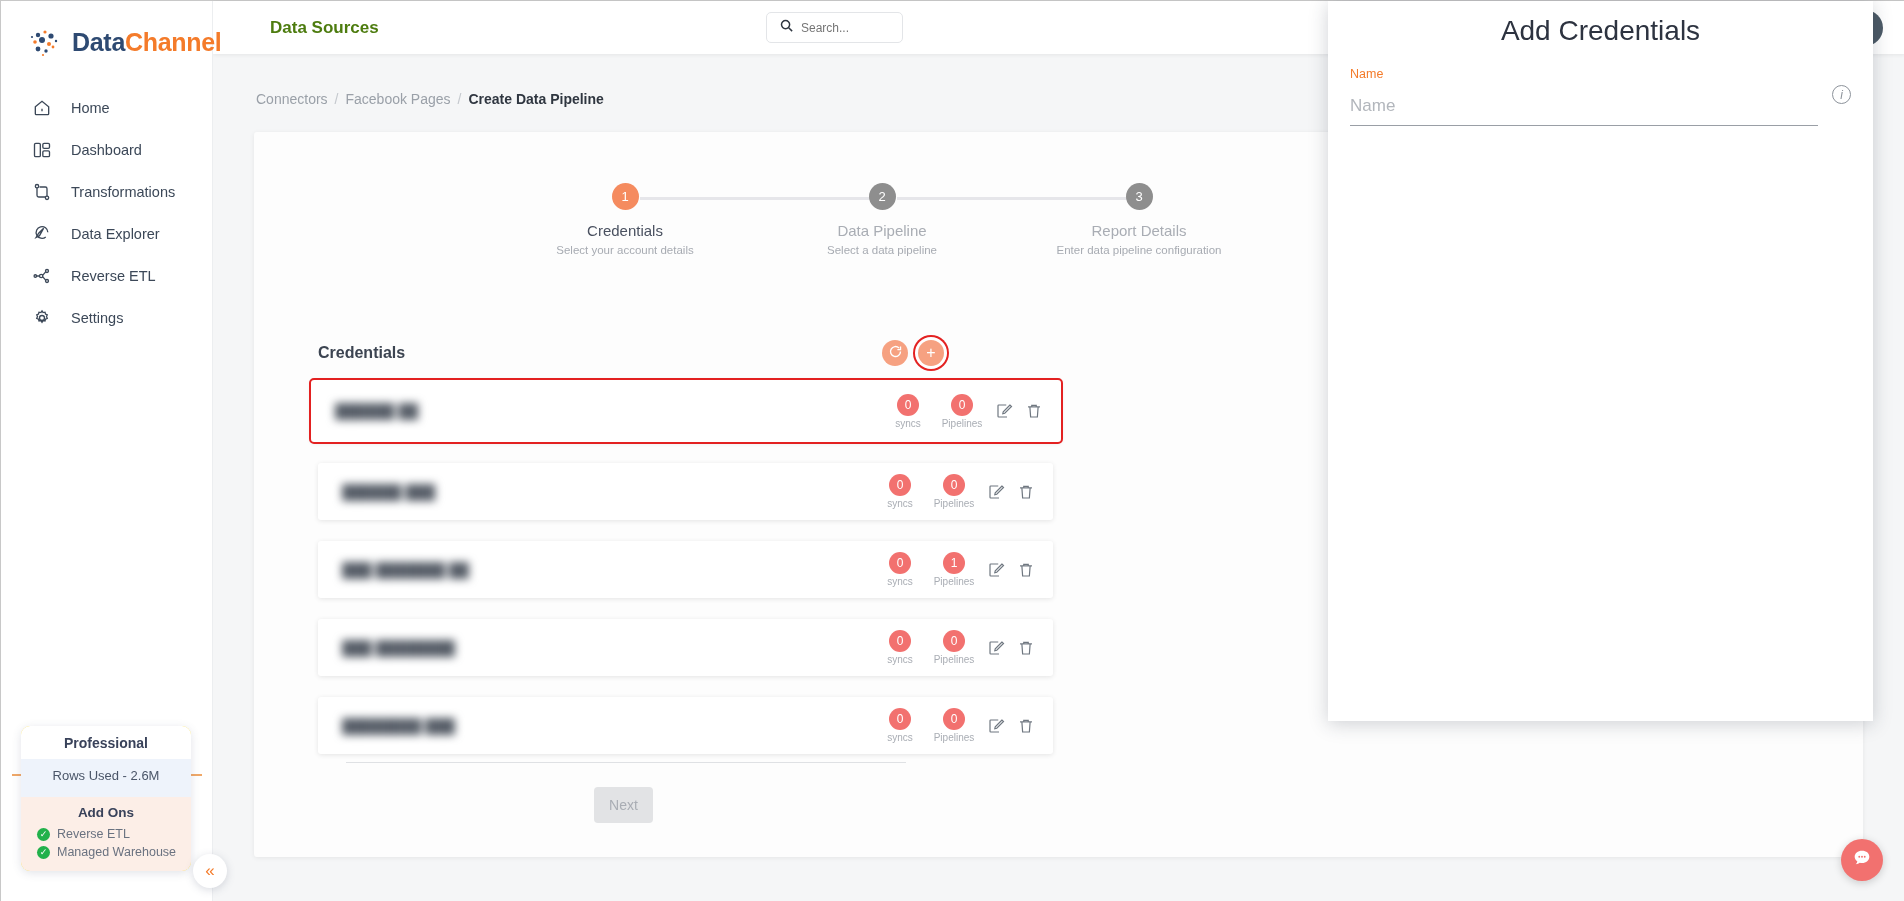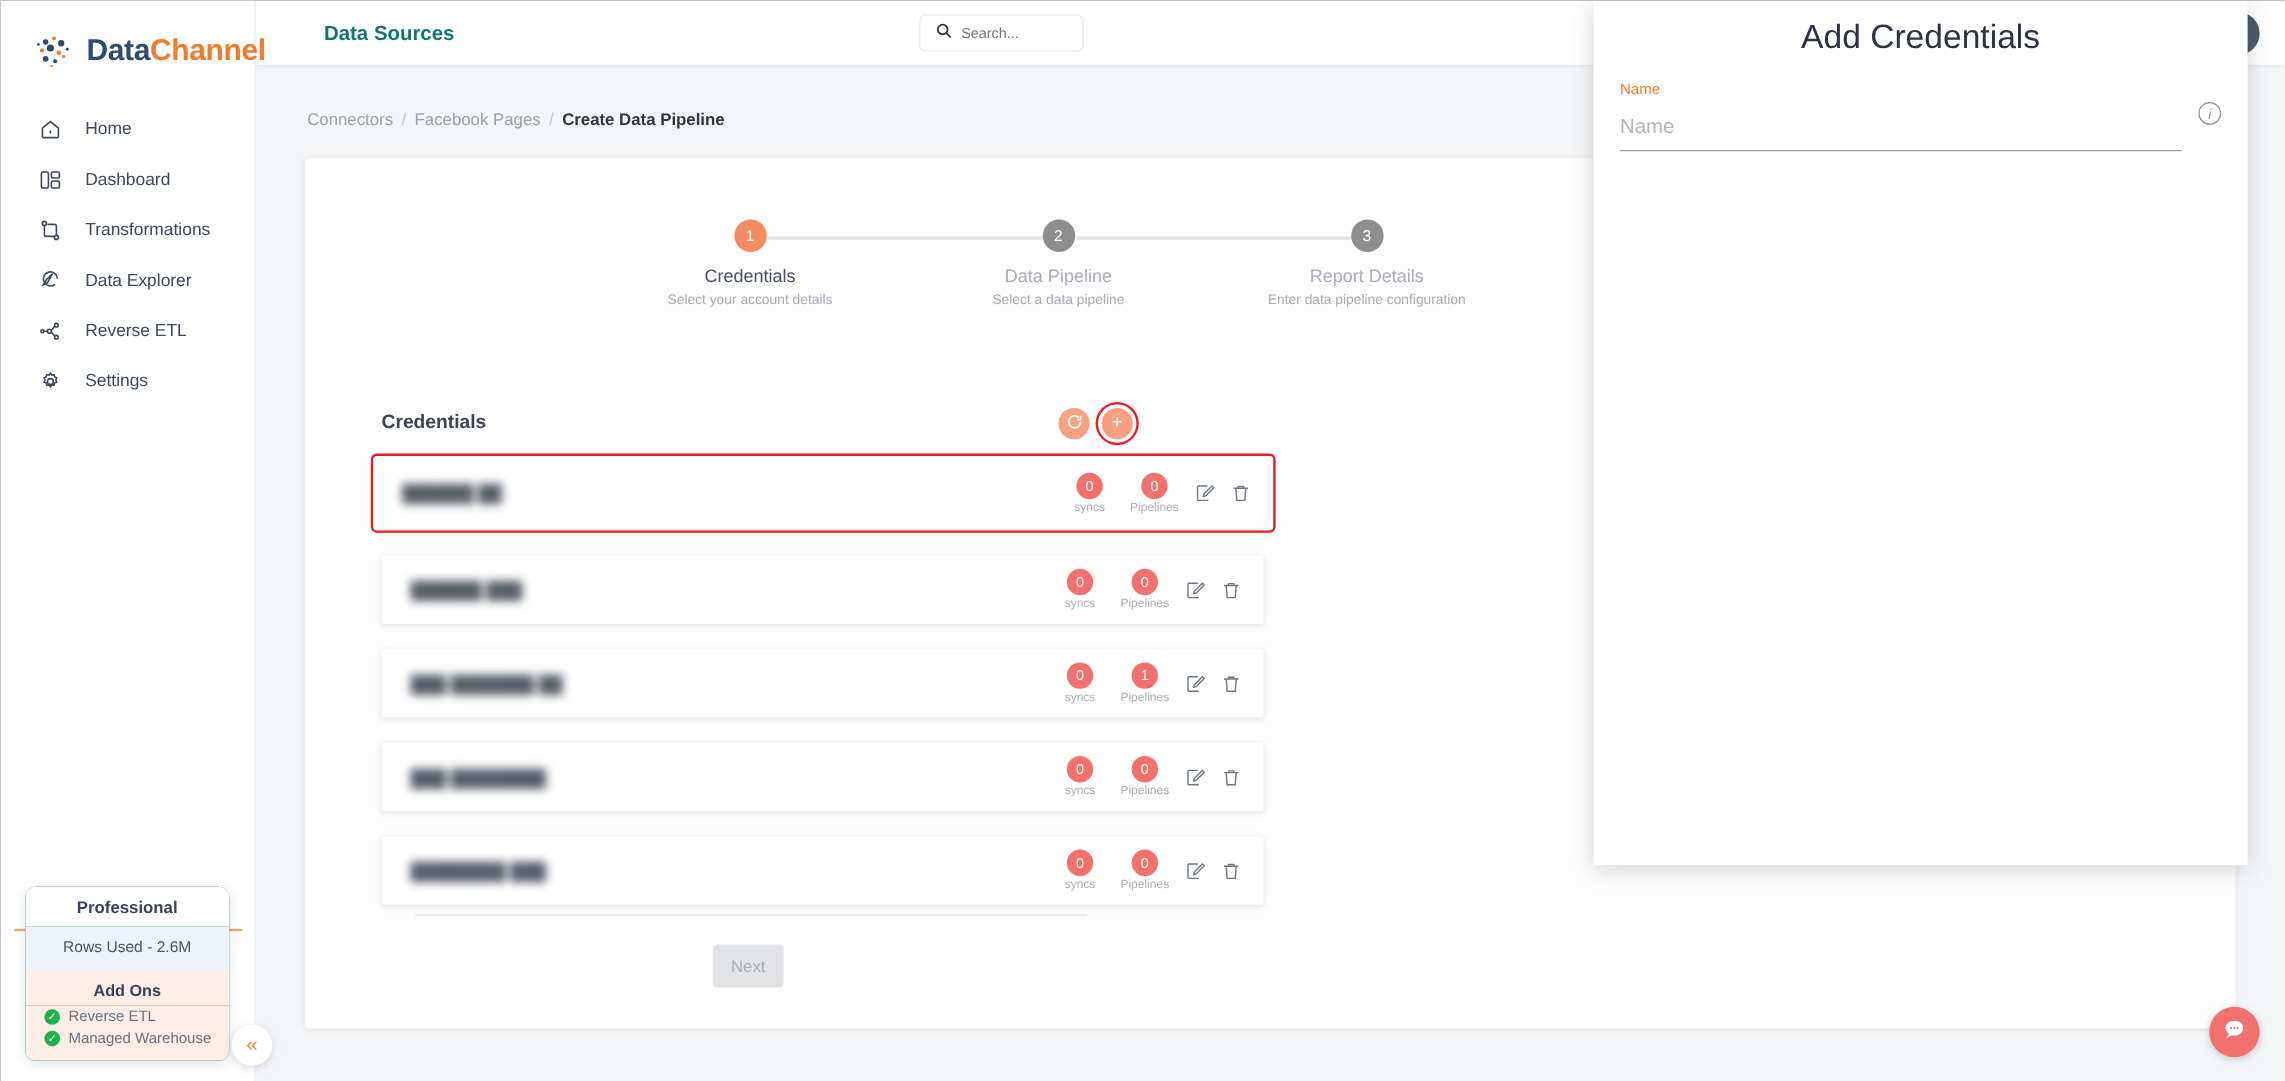--- a/index.html
+++ b/index.html
@@ -55,23 +55,23 @@
     position: absolute; right: -1px; top: 6px;
     width: 4px; height: 30px; border-radius: 2px;
     background: #f47b2a;
   }
 
   .plan-divider {
     position: absolute; left: 11px; bottom: 126px;
     width: 190px; height: 2px; background: #f0a868;
   }
   .plan-card {
-    position: absolute; left: 20px; bottom: 18px;
+    position: absolute; left: 20px; bottom: 31px;
     width: 170px;
-    background: #15803d;
+    background: #fde047;
     border-radius: 9px;
     box-shadow: 0 2px 10px rgba(70,80,110,.16);
     overflow: hidden;
     text-align: center;
     font-size: 12.5px;
   }
   .plan-title {
     padding: 9px 0 8px; font-weight: bold; font-size: 14px; color: #39425a;
     background:#fff;
   }
@@ -105,21 +105,21 @@
   .topbar {
     position: absolute; left: 212px; top: 0;
     width: 1692px; height: 53px;
     background: #ffffff;
     display: flex; align-items: center;
     box-shadow: 0 1px 4px rgba(0,0,0,.07);
     z-index: 12;
   }
   .page-title {
     margin-left: 57px;
-    font-size: 17px; font-weight: bold; color: #0f766e;
+    font-size: 17px; font-weight: bold; color: #4d7c0f;
   }
   .searchbox {
     position: absolute; left: 553px; top: 11px;
     width: 137px; height: 31px;
     border: 1px solid #e3e5e8; border-radius: 5px;
     display: flex; align-items: center; gap: 7px;
     padding-left: 12px;
     background: #fff;
   }
   .searchbox .sinput {

